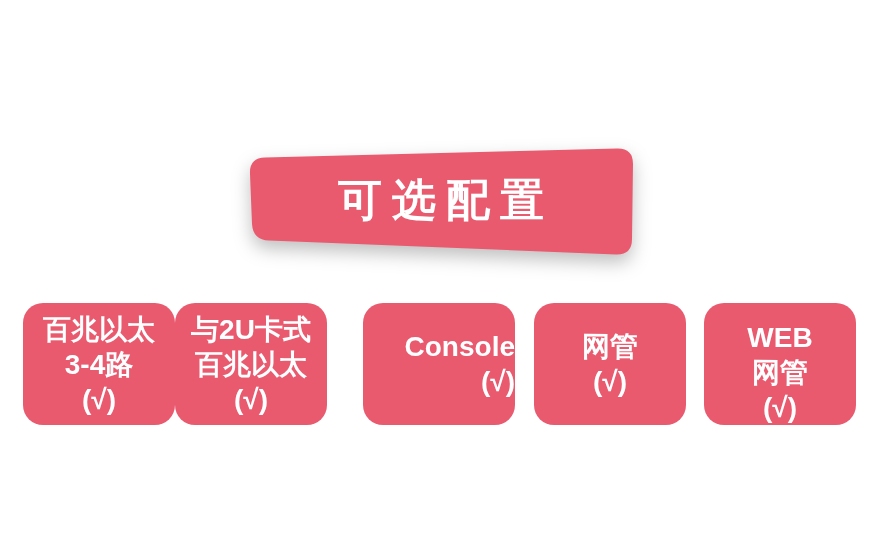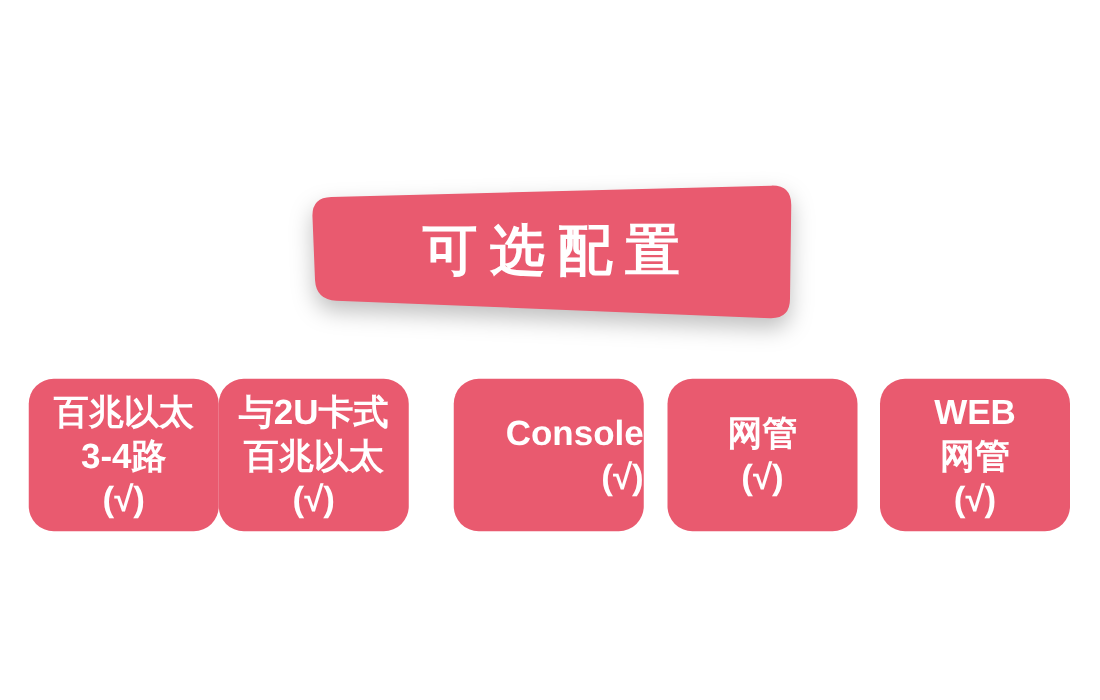--- a/index.html
+++ b/index.html
@@ -63,21 +63,21 @@
     line-height: 35px;
     text-align: center;
   }
   .card .line {
     white-space: nowrap;
   }
   .card-0 { left: 23px; }
   .card-1 { left: 175px; }
   .card-2 { left: 363px; align-items: flex-end; }
   .card-3 { left: 534px; }
-  .card-4 { left: 704px; }
+  .card-4 { left: 704px; justify-content: flex-end; }
 </style>
 </head>
 <body>
 
 <div class="canvas">
 
   <svg class="banner-svg" viewBox="0 0 880 560" xmlns="http://www.w3.org/2000/svg" aria-hidden="true">
     <path d="M 265,157.5 L 617,148.5 Q 633,148 633,164 L 632,239 Q 632,255 616,254.5 L 269,240.5 Q 253,240 252,224 L 250,174 Q 249,158 265,157.5 Z"></path>
   </svg>
 

